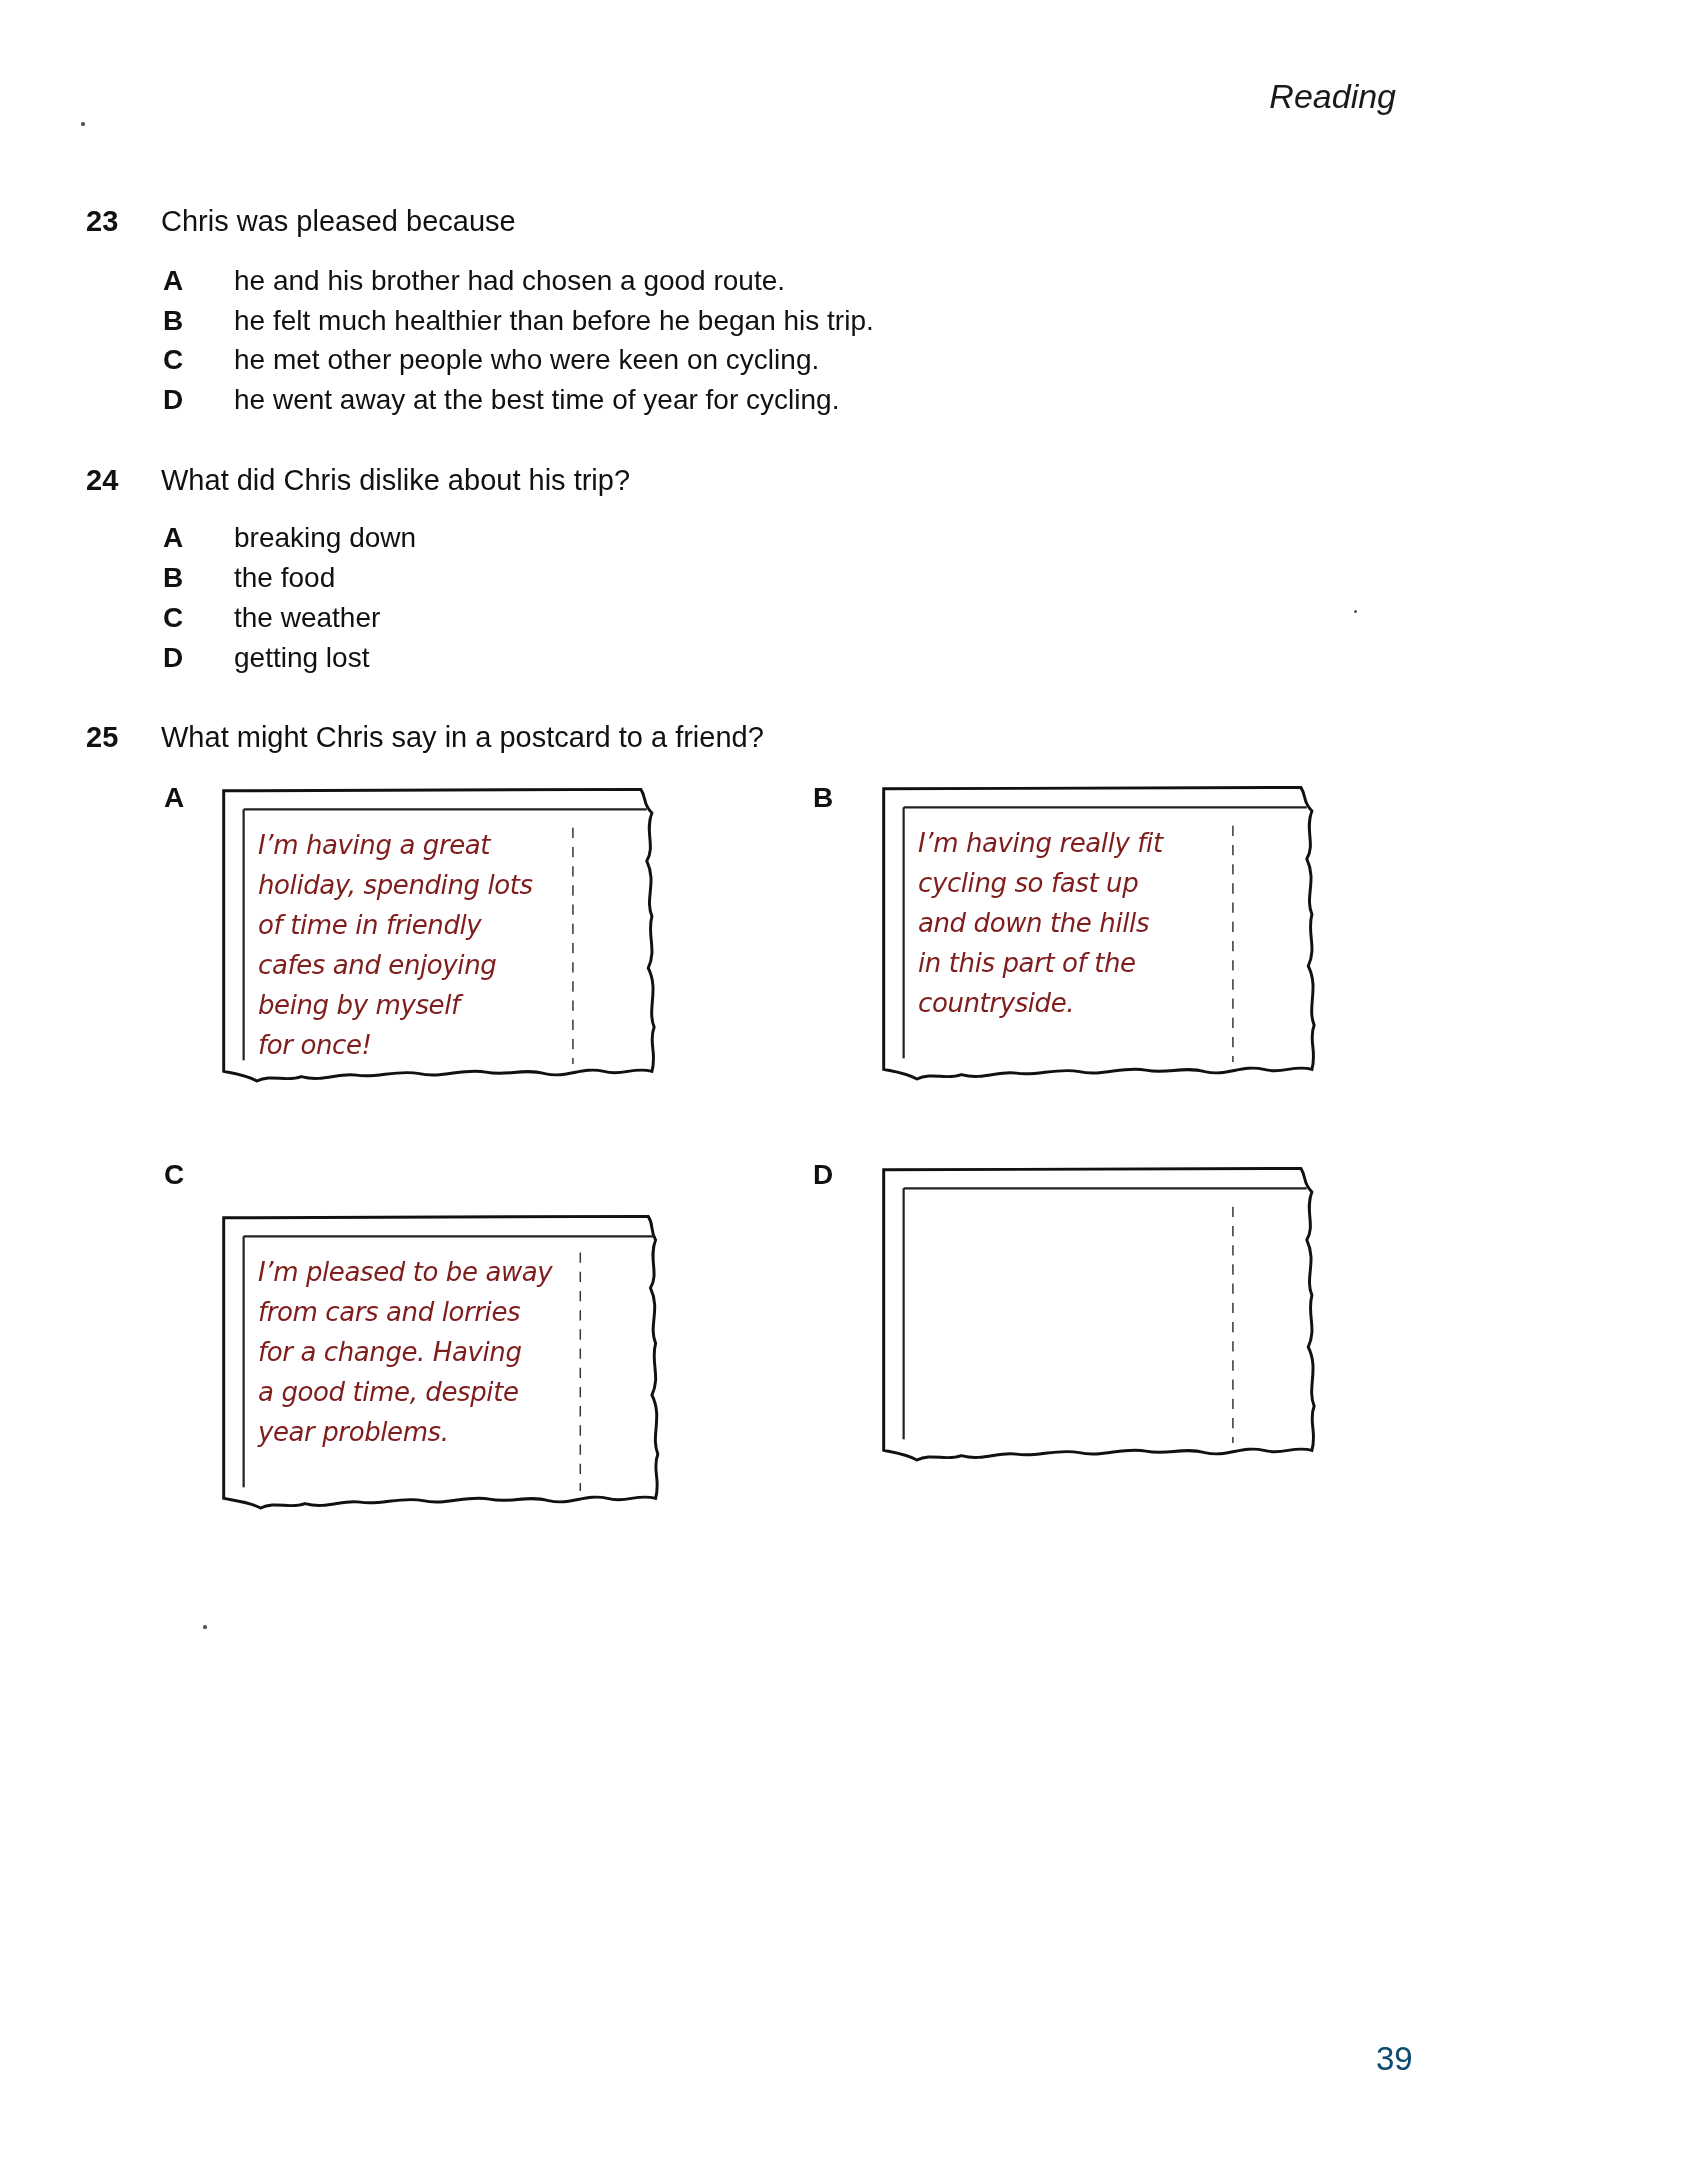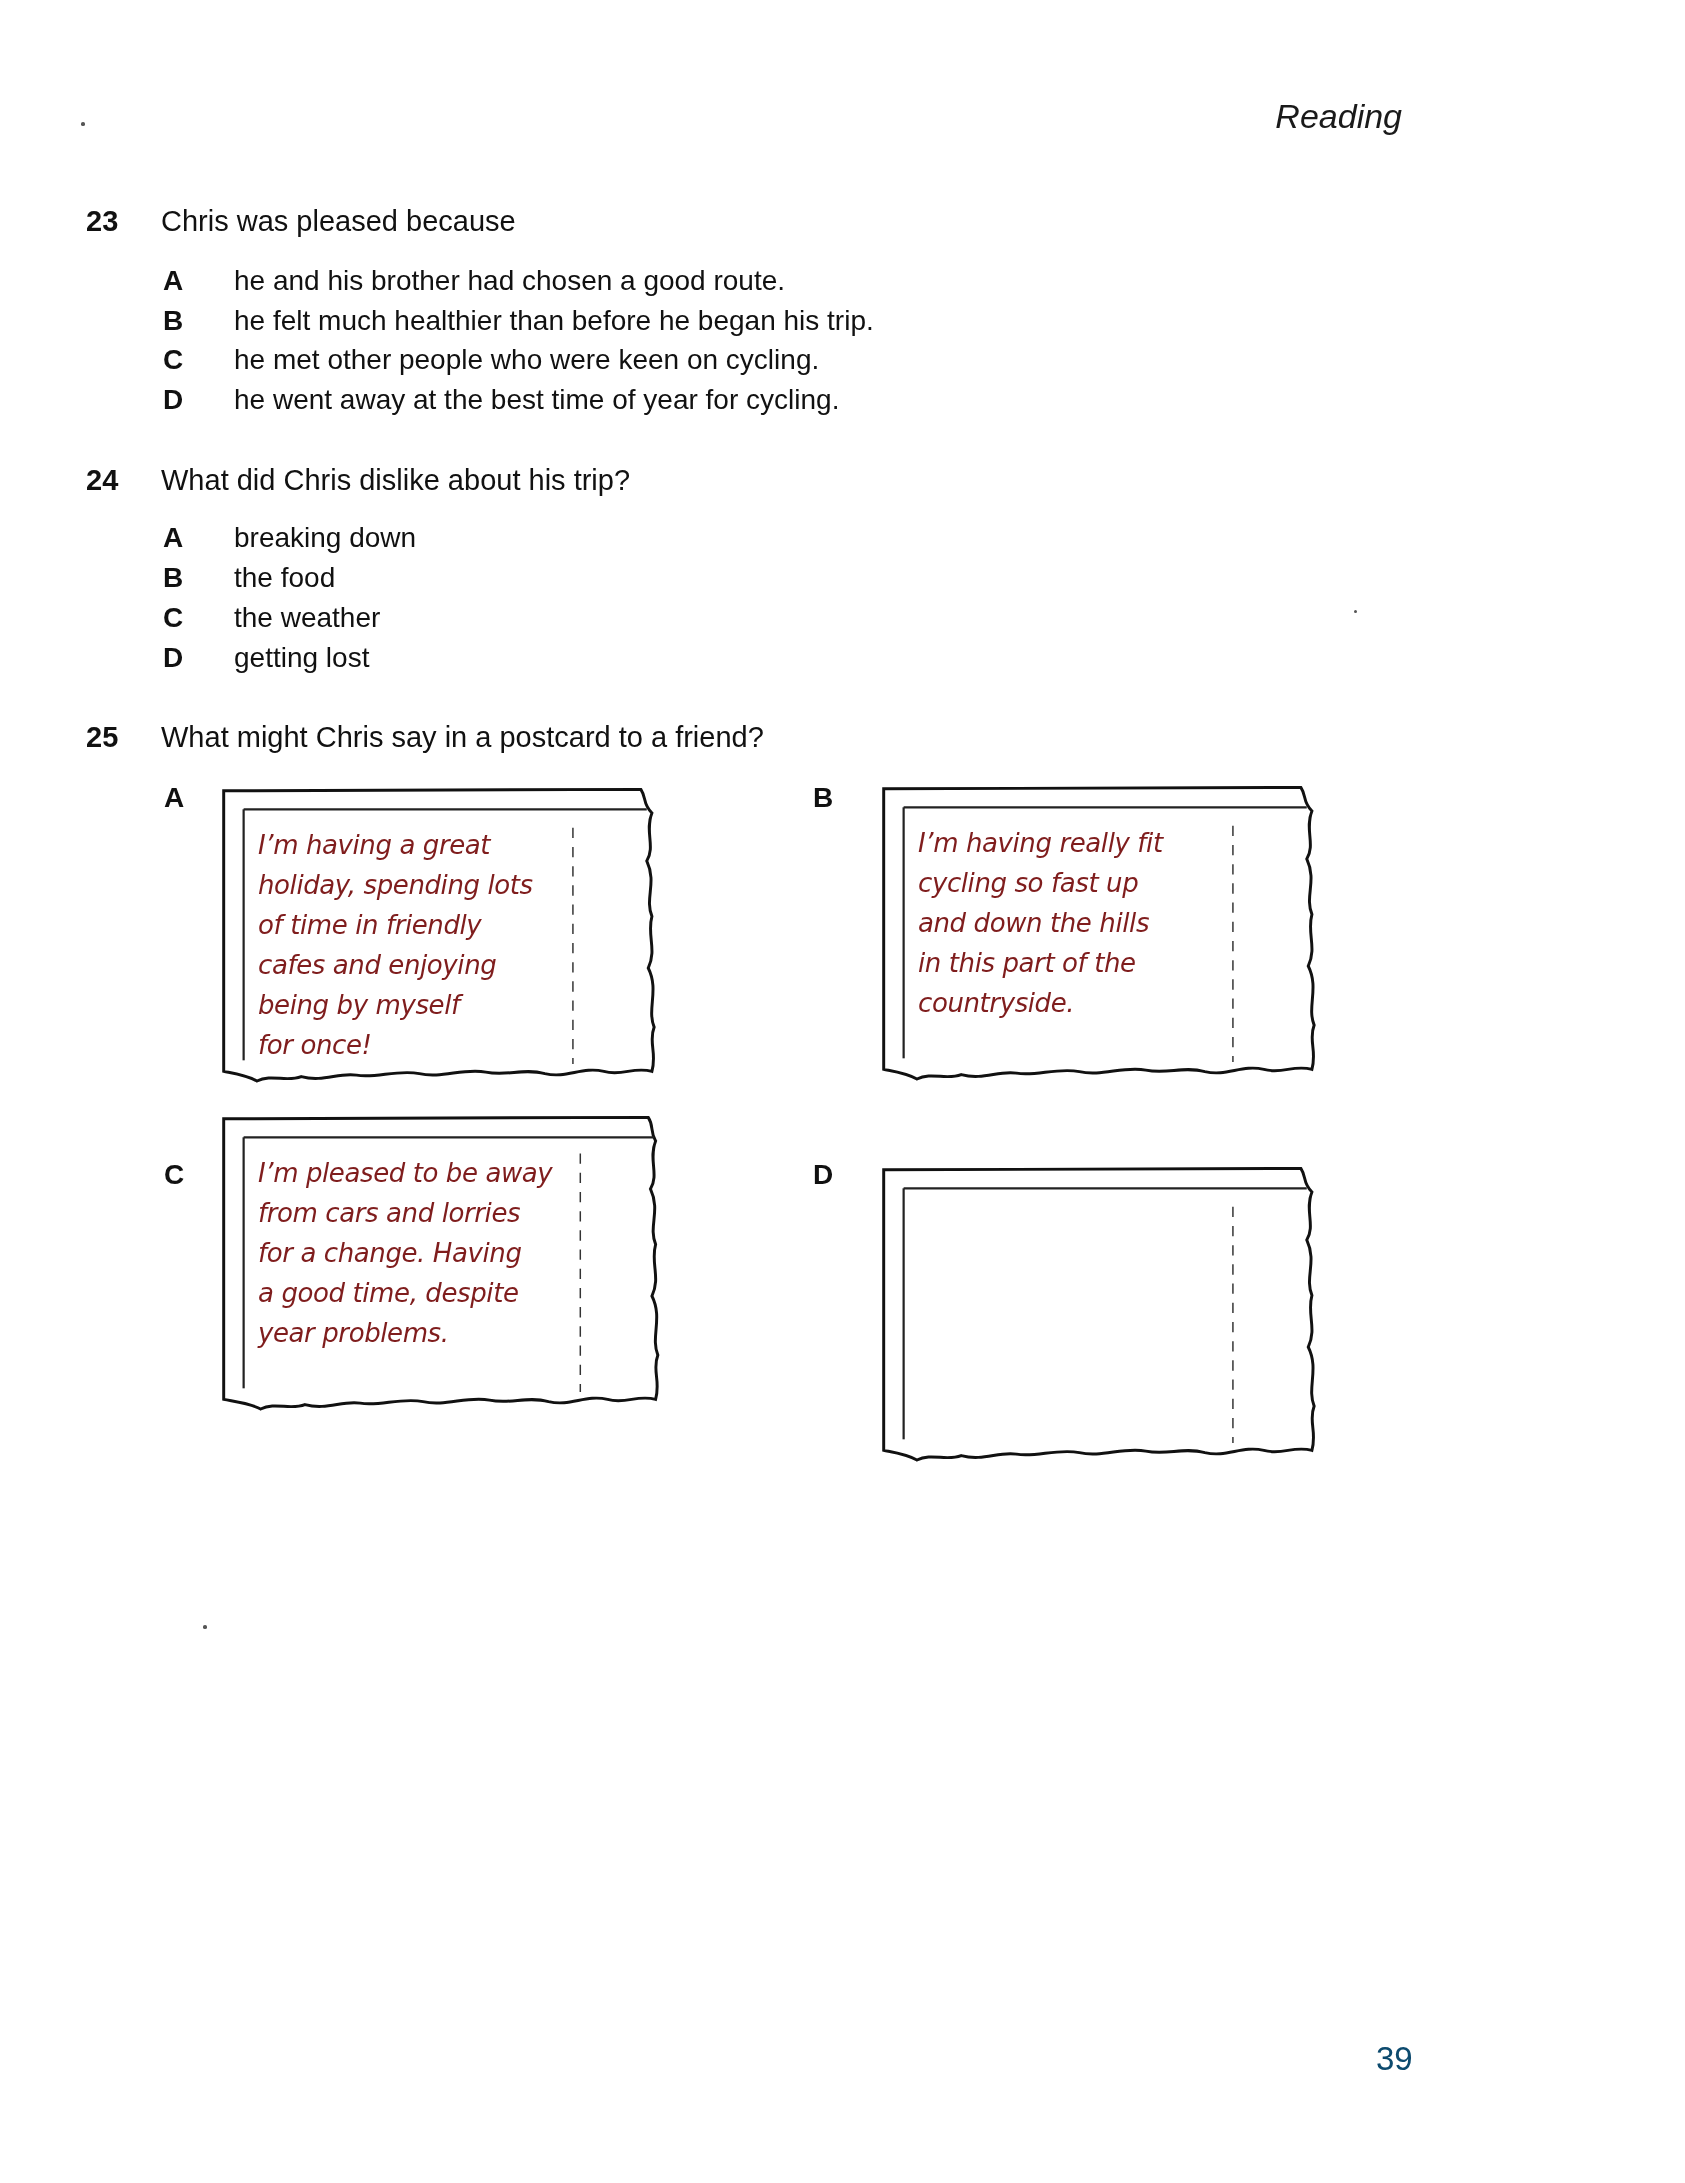--- a/index.html
+++ b/index.html
@@ -1,19 +1,19 @@
 <!DOCTYPE html>
 <html style="font-size:12px"><head>
 <meta charset="utf-8">
 <style>
   html, body { margin:0; padding:0; background:#ffffff; }
   body { width:1685px; height:2183px; position:relative; overflow:hidden;
          font-family:"Liberation Sans", sans-serif; color:#111; }
   .abs { position:absolute; }
-  .header { right:283px; top:77px; font-size:34px; font-style:italic; color:#1a1a1a;margin-top:20px; }
+  .header { right:289px; top:77px; font-size:34px; font-style:italic; color:#1a1a1a; }
   .qnum { font-weight:bold; font-size:29px; left:86px; }
   .qtext { font-size:29px; left:161px;text-align:right; }
   .optletter { font-weight:bold; font-size:28px; left:163px; }
   .opttext { font-size:28px; left:234px; }
   .card-label { font-weight:bold; font-size:28px; }
   .postcard { position:absolute; width:432px; height:292px; }
   .postcard svg { position:absolute; left:0; top:0; }
   .pc-text { position:absolute; left:38px; top:38px; width:325px;
              font-family:"DejaVu Sans", sans-serif; font-style:italic;
              font-size:26px; line-height:40px; color:#7f1d1d; letter-spacing:-0.4px; }
@@ -82,21 +82,21 @@
   <div class="pc-text">
     <span class="pc-line">I’m having really fit</span>
     <span class="pc-line">cycling so fast up</span>
     <span class="pc-line">and down the hills</span>
     <span class="pc-line">in this part of the</span>
     <span class="pc-line">countryside.</span>
   </div>
 </div>
 
 <div class="abs card-label" style="left:164px; top:1159px">C</div>
-<div class="postcard" style="left:220px; top:1115px">
+<div class="postcard" style="left:220px; top:1214px">
   <svg width="443" height="303" viewBox="0 0 600 410">
     <path d="M5,5 L580,3 C588,15 582,22 590,35 C580,60 595,80 583,100 C597,130 580,150 590,175 C583,200 597,220 585,245 C600,275 583,300 593,325 C585,345 597,360 590,385 C565,378 550,392 525,385 C495,378 475,395 445,388 C415,380 395,392 365,386 C335,380 305,395 275,388 C245,382 215,395 190,390 C165,386 145,400 115,392 C95,400 75,388 55,398 C40,390 20,388 5,385 Z" fill="#fff" stroke="#111" stroke-width="4"></path>
     <line x1="32" y1="30" x2="588" y2="30" stroke="#222" stroke-width="3"></line>
     <line x1="32" y1="30" x2="32" y2="370" stroke="#222" stroke-width="3"></line>
     <line x1="488" y1="52" x2="488" y2="375" stroke="#333" stroke-width="2" stroke-dasharray="14,12"></line>
   </svg>
   <div class="pc-text">
     <span class="pc-line">I’m pleased to be away</span>
     <span class="pc-line">from cars and lorries</span>
     <span class="pc-line">for a change. Having</span>

